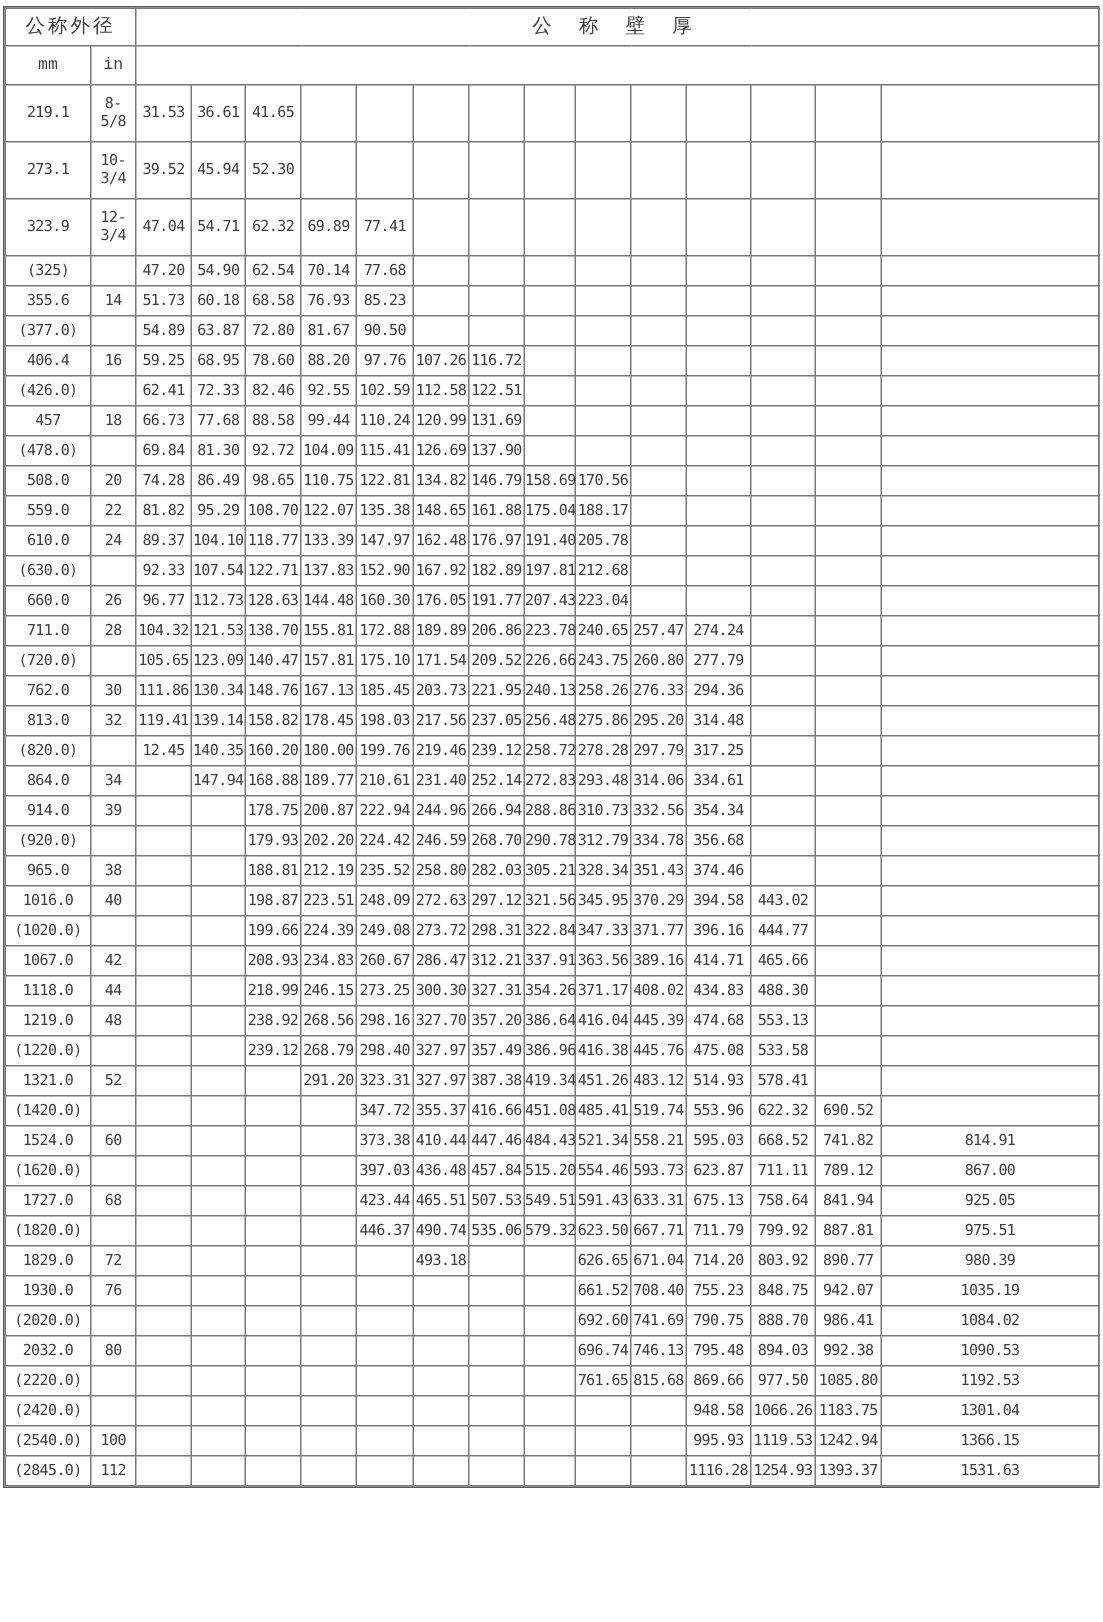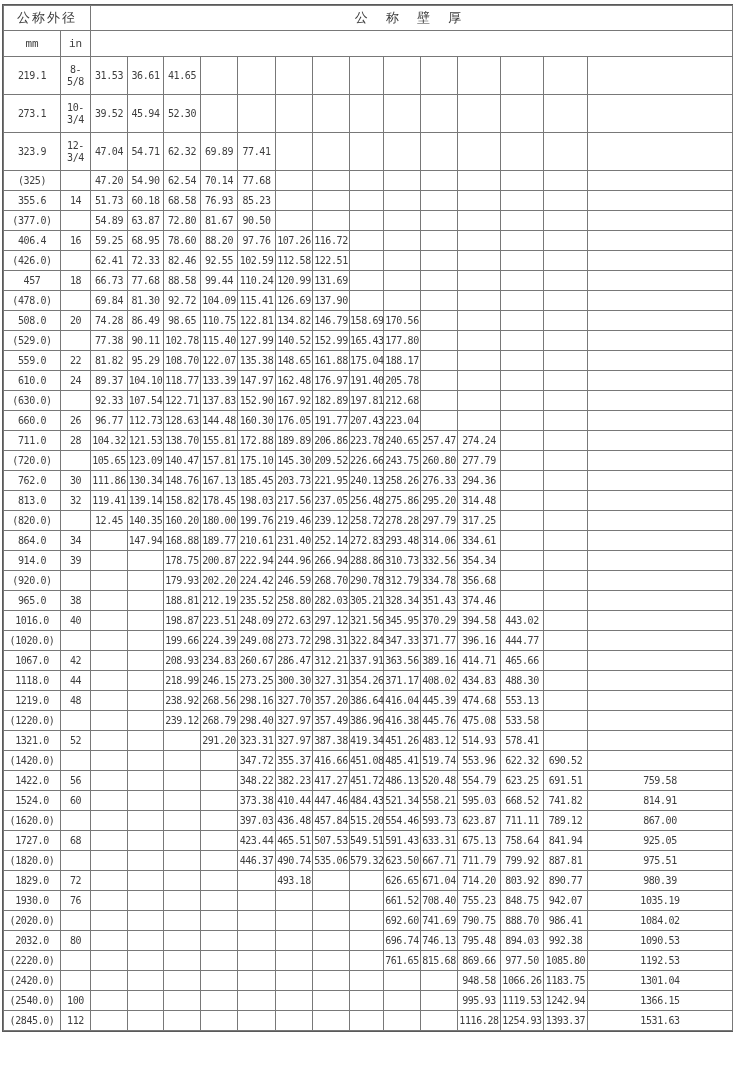--- a/index.html
+++ b/index.html
@@ -246,38 +246,20 @@
           <td>146.79</td>
           <td>158.69</td>
           <td>170.56</td>
           <td></td>
           <td></td>
           <td></td>
           <td></td>
           <td></td>
         </tr>
         <tr>
-          <td>(529.0)</td>
-          <td></td>
-          <td>77.38</td>
-          <td>90.11</td>
-          <td>102.78</td>
-          <td>115.40</td>
-          <td>127.99</td>
-          <td>140.52</td>
-          <td>152.99</td>
-          <td>165.43</td>
-          <td>177.80</td>
-          <td></td>
-          <td></td>
-          <td></td>
-          <td></td>
-          <td></td>
-        </tr>
-        <tr>
           <td>559.0</td>
           <td>22</td>
           <td>81.82</td>
           <td>95.29</td>
           <td>108.70</td>
           <td>122.07</td>
           <td>135.38</td>
           <td>148.65</td>
           <td>161.88</td>
           <td>175.04</td>
@@ -361,21 +343,21 @@
           <td></td>
         </tr>
         <tr>
           <td>(720.0)</td>
           <td></td>
           <td>105.65</td>
           <td>123.09</td>
           <td>140.47</td>
           <td>157.81</td>
           <td>175.10</td>
-          <td>145.30</td>
+          <td>171.54</td>
           <td>209.52</td>
           <td>226.66</td>
           <td>243.75</td>
           <td>260.80</td>
           <td>277.79</td>
           <td></td>
           <td></td>
           <td></td>
         </tr>
         <tr>
@@ -642,38 +624,20 @@
           <td>416.66</td>
           <td>451.08</td>
           <td>485.41</td>
           <td>519.74</td>
           <td>553.96</td>
           <td>622.32</td>
           <td>690.52</td>
           <td></td>
         </tr>
         <tr>
-          <td>1422.0</td>
-          <td>56</td>
-          <td></td>
-          <td></td>
-          <td></td>
-          <td></td>
-          <td>348.22</td>
-          <td>382.23</td>
-          <td>417.27</td>
-          <td>451.72</td>
-          <td>486.13</td>
-          <td>520.48</td>
-          <td>554.79</td>
-          <td>623.25</td>
-          <td>691.51</td>
-          <td>759.58</td>
-        </tr>
-        <tr>
           <td>1524.0</td>
           <td>60</td>
           <td></td>
           <td></td>
           <td></td>
           <td></td>
           <td>373.38</td>
           <td>410.44</td>
           <td>447.46</td>
           <td>484.43</td>

